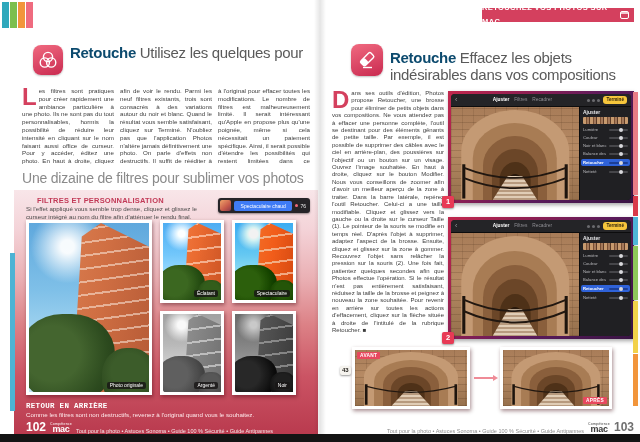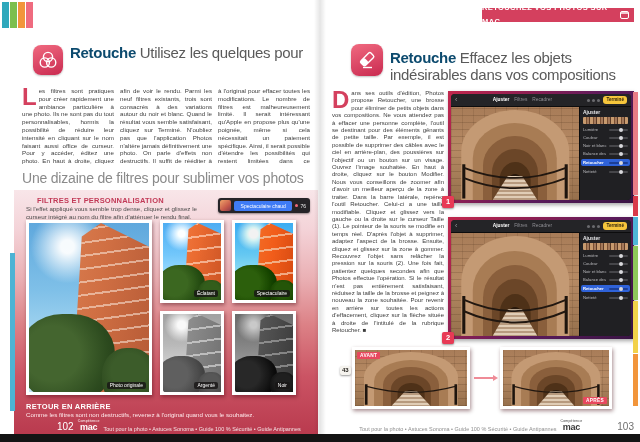--- a/index.html
+++ b/index.html
@@ -67,24 +67,24 @@
     background:linear-gradient(180deg,#f8e6e9 0%,#f4d3d8 16%,#eab0b4 36%,#dc8186 55%,#cb5464 76%,#b93a4e 100%);}
   .tiptitle{color:#c23a57;font-weight:bold;font-size:7.5px;letter-spacing:.2px;}
   .tipbody{font-size:6.2px;line-height:7.8px;color:#4a4a4a;}
   .sliderwidget{background:#262428;border-radius:3px;box-shadow:0 1px 2px rgba(0,0,0,.4);
     display:flex;align-items:center;padding:2px;box-sizing:border-box;}
   .slthumb{width:11px;height:11px;border-radius:2px;background:linear-gradient(140deg,#f0a36a,#c75a4a 60%,#8a3a4a);}
   .slpill{flex:1;margin:0 3px;background:#3f7bf5;border-radius:2px;color:#fff;font-size:5px;
     line-height:10px;text-align:center;white-space:nowrap;overflow:hidden;}
   .slval{color:#eee;font-size:5px;margin-right:2px;}
   .sldot{width:3px;height:3px;border-radius:50%;background:#f26a7a;margin-right:2px;}
-  .retourtitle{color:#fff;font-weight:bold;font-size:7.5px;letter-spacing:.3px;}
+  .retourtitle{color:#fff;font-weight:bold;font-size:7.5px;letter-spacing:.3px;font-family:Liberation Mono, monospace;}
   .retourbody{color:#ffe9ec;font-size:6.2px;}
   .footer-left{color:#fff;font-size:5.5px;display:flex;align-items:flex-end;gap:4px;}
-  .pageno{font-weight:normal;font-size:10px;margin-left:31px;}
+  .pageno{font-weight:bold;font-size:12px;}
   .maclogo{line-height:1;text-align:center;}
   .maclogo .small{font-size:3.5px;display:block;letter-spacing:.2px;}
   .maclogo .big{font-size:9px;font-weight:bold;letter-spacing:-.3px;display:block;margin-top:-1px;}
   .sectionhead{color:#8a8a8a;font-size:14px;letter-spacing:-.2px;}
 
   
   .shot{background:linear-gradient(125deg,#c2274d 0%,#8f1f52 30%,#5c1b5c 60%,#381343 100%);
     box-shadow:1px 2px 4px rgba(0,0,0,.35);}
   .win{position:absolute;inset:3px;background:#1b1b1d;border-radius:4px;overflow:hidden;
     display:flex;flex-direction:column;}

